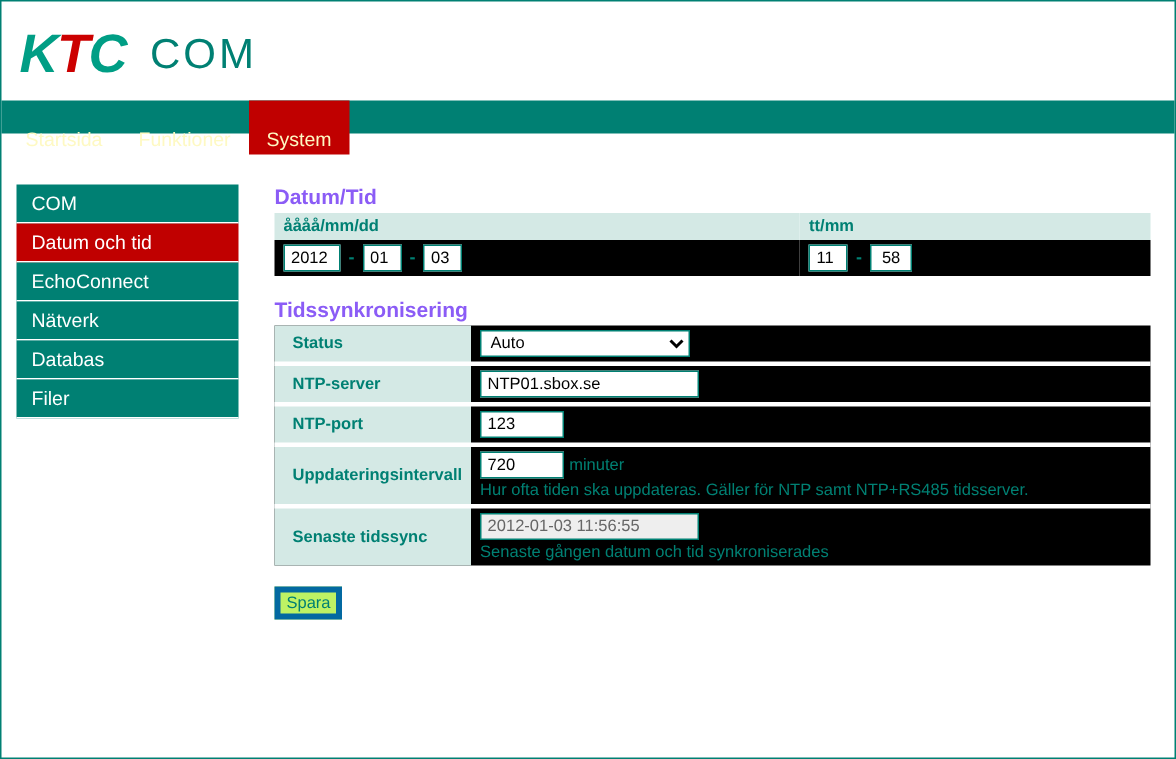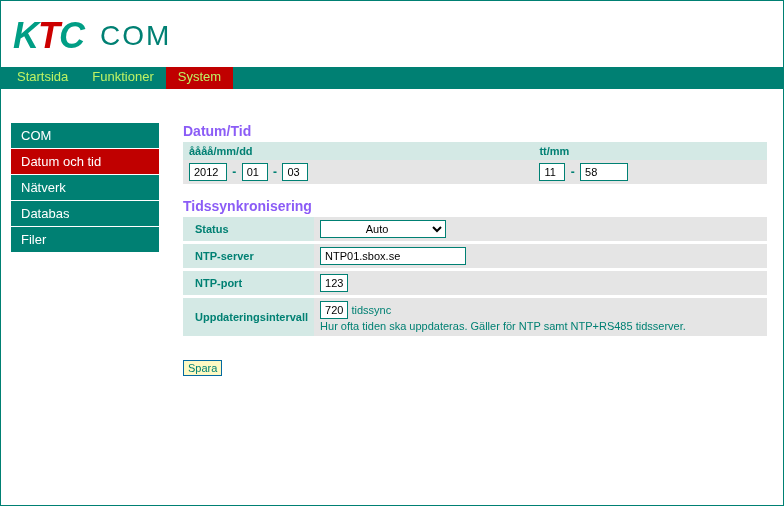--- a/index.html
+++ b/index.html
@@ -3,46 +3,46 @@
 <meta charset="utf-8">
 <style>
   * { box-sizing: border-box; margin: 0; padding: 0; }
   body { font-family: Verdana, Arial, sans-serif; font-size: 12px; background: #fff; }
   .frame { width: 784px; height: 506px; border: 1px solid #008073; position: relative; background: #fff; }
   .logo-area { display: flex; align-items: center; padding: 14px 12px 10px 12px; }
   .logo-ktc { font-family: Arial, sans-serif; font-size: 36px; font-weight: bold; font-style: italic; color: #009e85; letter-spacing: -1px; }
   .logo-ktc .red { color: #c00; }
   .logo-com { font-family: Arial, sans-serif; font-size: 28px; font-weight: 300; color: #008073; margin-left: 16px; letter-spacing: 2px; }
   .topnav { background: #008073; height: 22px; display: flex; align-items: stretch; padding-left: 4px; }
-  .topnav a { color: #bef264; text-decoration: none; padding: 2px 12px; font-size: 13px; display: inline-block; }
+  .topnav a { color: #fef9c3; text-decoration: none; padding: 18px 12px; font-size: 13px; display: inline-block; }
   .topnav a.active { background: #c00000; }
   .body { display: flex; padding: 34px 16px 16px 10px; gap: 24px; }
   .sidebar { width: 148px; flex-shrink: 0; }
   .sidebar a { display: block; background: #008073; color: #fff; text-decoration: none; padding: 5px 10px; font-size: 13px; border-bottom: 1px solid #fff; }
   .sidebar a.active { background: #c00000; }
   .content { flex: 1; }
   h2 { color: #8b5cf6; font-size: 14px; font-weight: bold; margin-bottom: 3px; }
   .section { margin-bottom: 14px; }
   table.form { width: 100%; border-collapse: collapse; }
   table.form td, table.form th { text-align: left; vertical-align: middle; padding: 3px 6px; }
   table.form thead th { background: #d4e9e5; color: #008073; font-size: 11px; font-weight: bold; }
-  table.form tbody tr { background: #e5e5e5; }
+  table.form tbody tr { background: #000000; }
   table.form tbody td.label { background: #d4e9e5; color: #008073; font-weight: bold; font-size: 11px; width: 110px; padding-left: 12px; }
   input[type="text"] { border: 1px solid #008073; padding: 2px 4px; font-size: 11px; font-family: inherit; }
   input.small { width: 38px; text-align: left; }
-  input.mid { width: 28px; }
+  input.mid { width: 56px; }
   input.long { width: 146px; }
   select { border: 1px solid #008073; font-size: 11px; font-family: inherit; padding: 1px 2px; background: #fff; }
-  select.status { width: 126px; text-align: center; }
+  select.status { width: 140px; }
   select.tz { width: 48px; }
   input[readonly] { background: #eee; color: #666; }
   .dash { color: #008073; font-weight: bold; padding: 0 2px; }
   .helper { color: #008073; font-size: 11px; }
   .row-gap td { border-top: 3px solid #fff; }
-  button.save { border: 1px solid #0369a1; background: #fef9c3; color: #008073; font-size: 11px; padding: 1px 4px; cursor: pointer; margin-top: 24px; }
+  button.save { border: 4px solid #0369a1; background: #bef264; color: #008073; font-size: 11px; padding: 1px 4px; cursor: pointer; margin-top: 14px; }
   .datetime-row td { padding-top: 5px; padding-bottom: 5px; }
 </style>
 </head>
 <body>
 <div class="frame">
 
 <div class="logo-area">
   <span class="logo-ktc">
     <span>K</span><span class="red">T</span><span>C</span>
   </span>
@@ -52,20 +52,21 @@
 <div class="topnav">
   <a href="#">Startsida</a>
   <a href="#">Funktioner</a>
   <a href="#" class="active">System</a>
 </div>
 
 <div class="body">
   <div class="sidebar">
     <a href="#">COM</a>
     <a href="#" class="active">Datum och tid</a>
+    <a href="#">EchoConnect</a>
     <a href="#">Nätverk</a>
     <a href="#">Databas</a>
     <a href="#">Filer</a>
   </div>
 
   <div class="content">
 
     <div class="section">
       <h2>Datum/Tid</h2>
       <table class="form">
@@ -80,21 +81,21 @@
             <td>
               <input type="text" class="small" value="2012" style="">
               <span class="dash">-</span>
               <input type="text" class="small" style="width: 26px;" value="01">
               <span class="dash">-</span>
               <input type="text" class="small" style="width: 26px;" value="03">
             </td>
             <td>
               <input type="text" class="small" style="width: 26px;" value="11">
               <span class="dash">-</span>
-              <input type="text" class="small" style="width: 48px;" value="58">
+              <input type="text" class="small" style="width: 28px; text-align: center;" value="58">
             </td>
           </tr>
         </tbody>
       </table>
     </div>
 
     <div class="section">
       <h2>Tidssynkronisering</h2>
       <table class="form">
         <tbody>
@@ -111,22 +112,29 @@
             <td><input type="text" class="long" value="NTP01.sbox.se" style=""></td>
           </tr>
           <tr class="row-gap">
             <td class="label">NTP-port</td>
             <td><input type="text" class="mid" value="123" style=""></td>
           </tr>
           <tr class="row-gap">
             <td class="label">Uppdateringsintervall</td>
             <td>
               <input type="text" class="mid" value="720" style="">
-              <span class="helper">tidssync</span><br>
+              <span class="helper">minuter</span><br>
               <span class="helper">Hur ofta tiden ska uppdateras. Gäller för NTP samt NTP+RS485 tidsserver.</span>
+            </td>
+          </tr>
+          <tr class="row-gap">
+            <td class="label">Senaste tidssync</td>
+            <td>
+              <input type="text" class="long" readonly="" value="2012-01-03 11:56:55" style=""><br>
+              <span class="helper">Senaste gången datum och tid synkroniserades</span>
             </td>
           </tr>
         </tbody>
       </table>
       <button class="save">Spara</button>
     </div>
 
   </div>
 </div>
 

